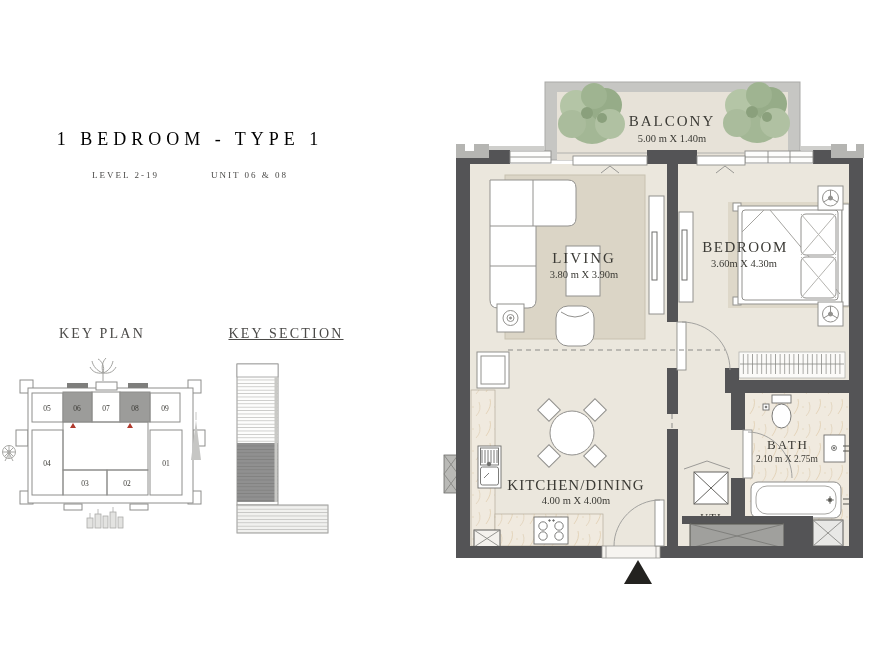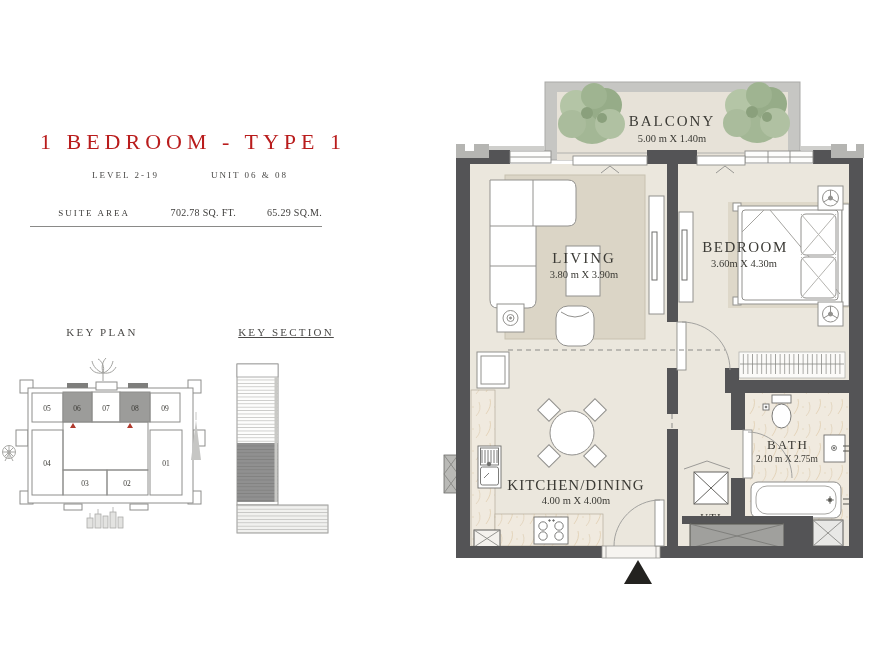--- a/index.html
+++ b/index.html
@@ -1,27 +1,27 @@
 <!DOCTYPE html>
 <html><head>
 <meta charset="utf-8">
 <style>
   html,body{margin:0;padding:0;background:#fff;}
   .page{position:relative;width:880px;height:650px;background:#fff;overflow:hidden;
         font-family:"Liberation Serif","DejaVu Serif",serif;color:#3c3b39;}
   .title{position:absolute;left:40px;top:129px;width:300px;text-align:center;
-         font-size:22px;letter-spacing:5px;white-space:nowrap;color:#b91c1c;}
+         font-size:18px;letter-spacing:5px;white-space:nowrap;color:#000000;}
   .subrow{position:absolute;left:40px;top:170px;width:300px;display:flex;
           justify-content:center;gap:52px;font-size:9px;letter-spacing:2px;color:#4b4a48;white-space:nowrap;align-items:flex-end;}
   .areatable{position:absolute;left:30px;top:199px;width:292px;}
   .trow{display:grid;grid-template-columns:128px 78px 86px;align-items:center;height:27px;}
   .trow.rule{border-bottom:1px solid #8a8a88;}
   .tl{text-align:center;font-size:9px;letter-spacing:2px;color:#3e3d3b;white-space:nowrap;}
   .tv{text-align:right;font-size:10px;letter-spacing:0.3px;color:#3e3d3b;white-space:nowrap;}
-  .keylabel{position:absolute;top:326px;font-size:11px;letter-spacing:2.2px;color:#4b4a48;
+  .keylabel{position:absolute;top:326px;font-size:14px;letter-spacing:2.2px;color:#4b4a48;
             text-align:center;white-space:nowrap;}
   .kp{left:40px;width:124px;}
   .ks{left:226px;width:120px;text-decoration:underline;}
   .keyplan-svg{position:absolute;left:0;top:352px;}
   .keysec-svg{position:absolute;left:228px;top:350px;}
   .plan-svg{position:absolute;left:440px;top:55px;}
   svg{font-family:"Liberation Serif","DejaVu Serif",serif;}
   svg text{fill:#3b3a35;}
 </style>
 </head>
@@ -29,25 +29,20 @@
 
 <div class="page">
 
   <div class="title">1 BEDROOM - TYPE 1</div>
   <div class="subrow">
     <span>LEVEL 2-19</span>
     <span>UNIT 06 &amp; 08</span>
   </div>
 
   <div class="areatable">
-    <div class="trow rule">
-      <span class="tl">SUITE AREA</span>
-      <span class="tv">702.78 SQ. FT.</span>
-      <span class="tv">65.29 SQ.M.</span>
-    </div>
   </div>
 
   <div class="keylabel kp">KEY PLAN</div>
   <div class="keylabel ks">KEY SECTION</div>
 
   <svg class="keyplan-svg" width="230" height="186" viewBox="0 0 230 186">
     <g stroke="#a2a29f" fill="none" stroke-width="1">
       <path d="M103 21 l0 8"></path>
       <path d="M103 21 c-6 -2 -10 -7 -11 -12"></path>
       <path d="M103 21 c-2 -7 0 -12 3 -15"></path>

